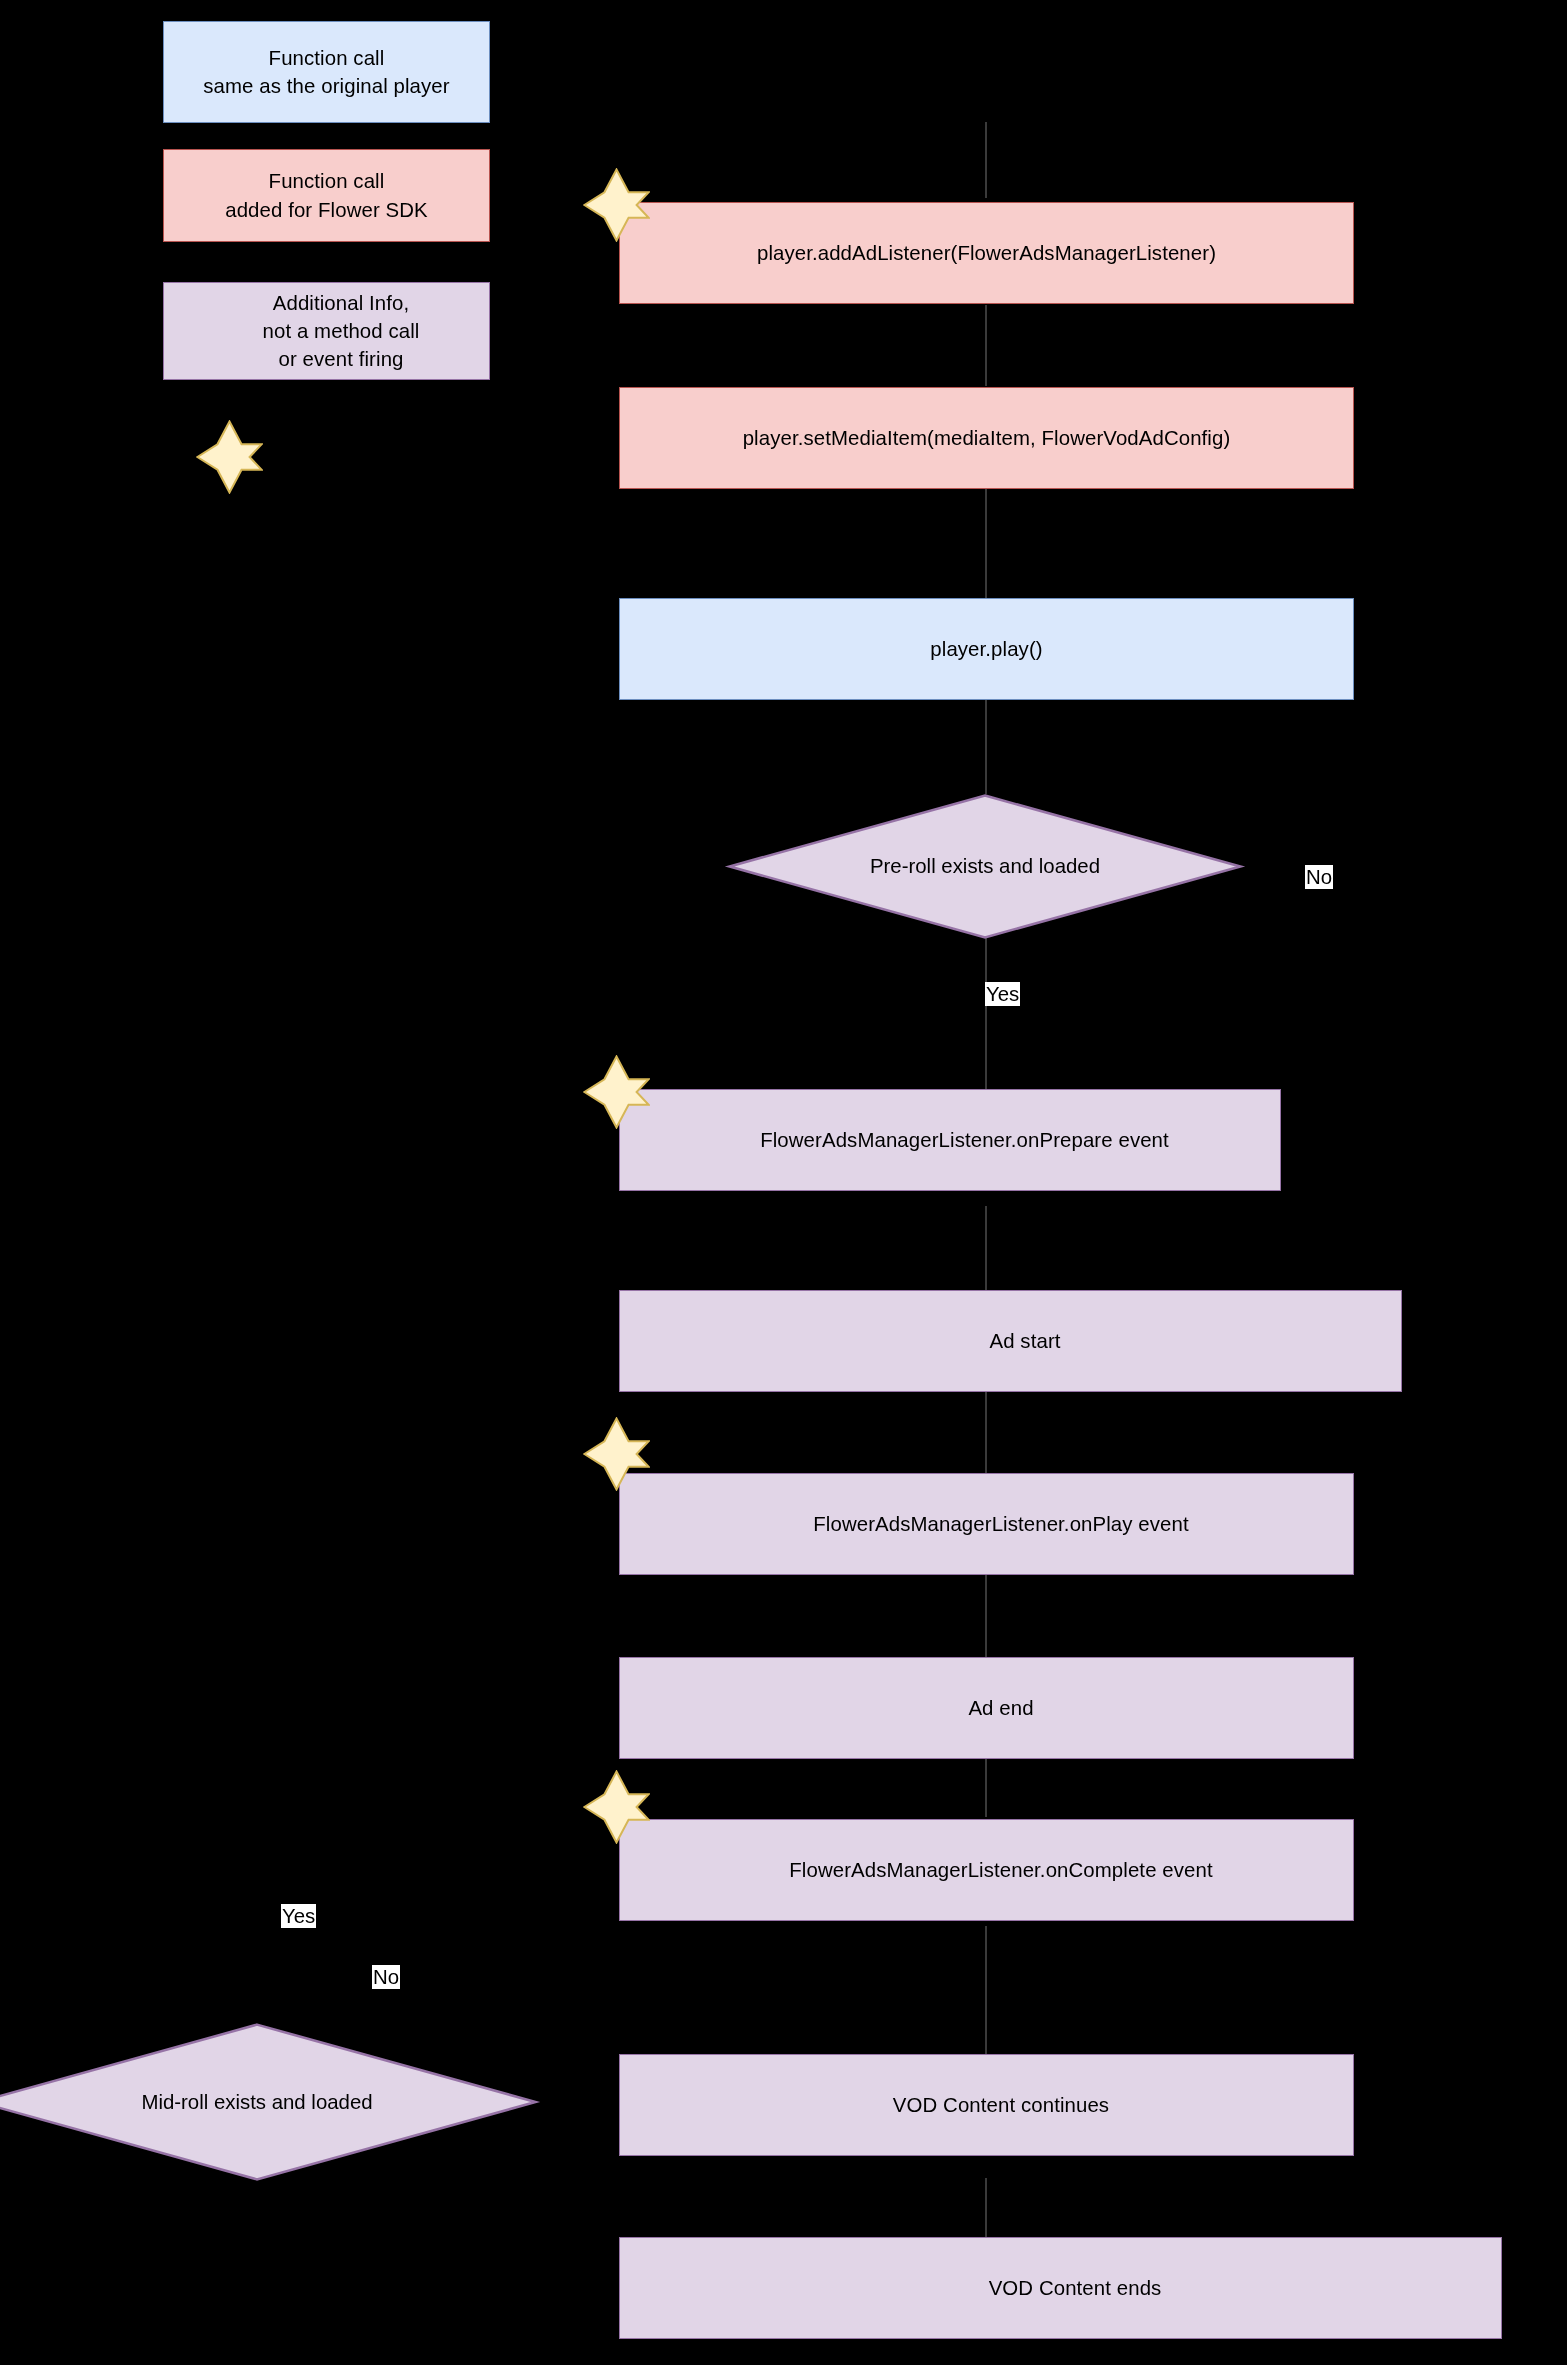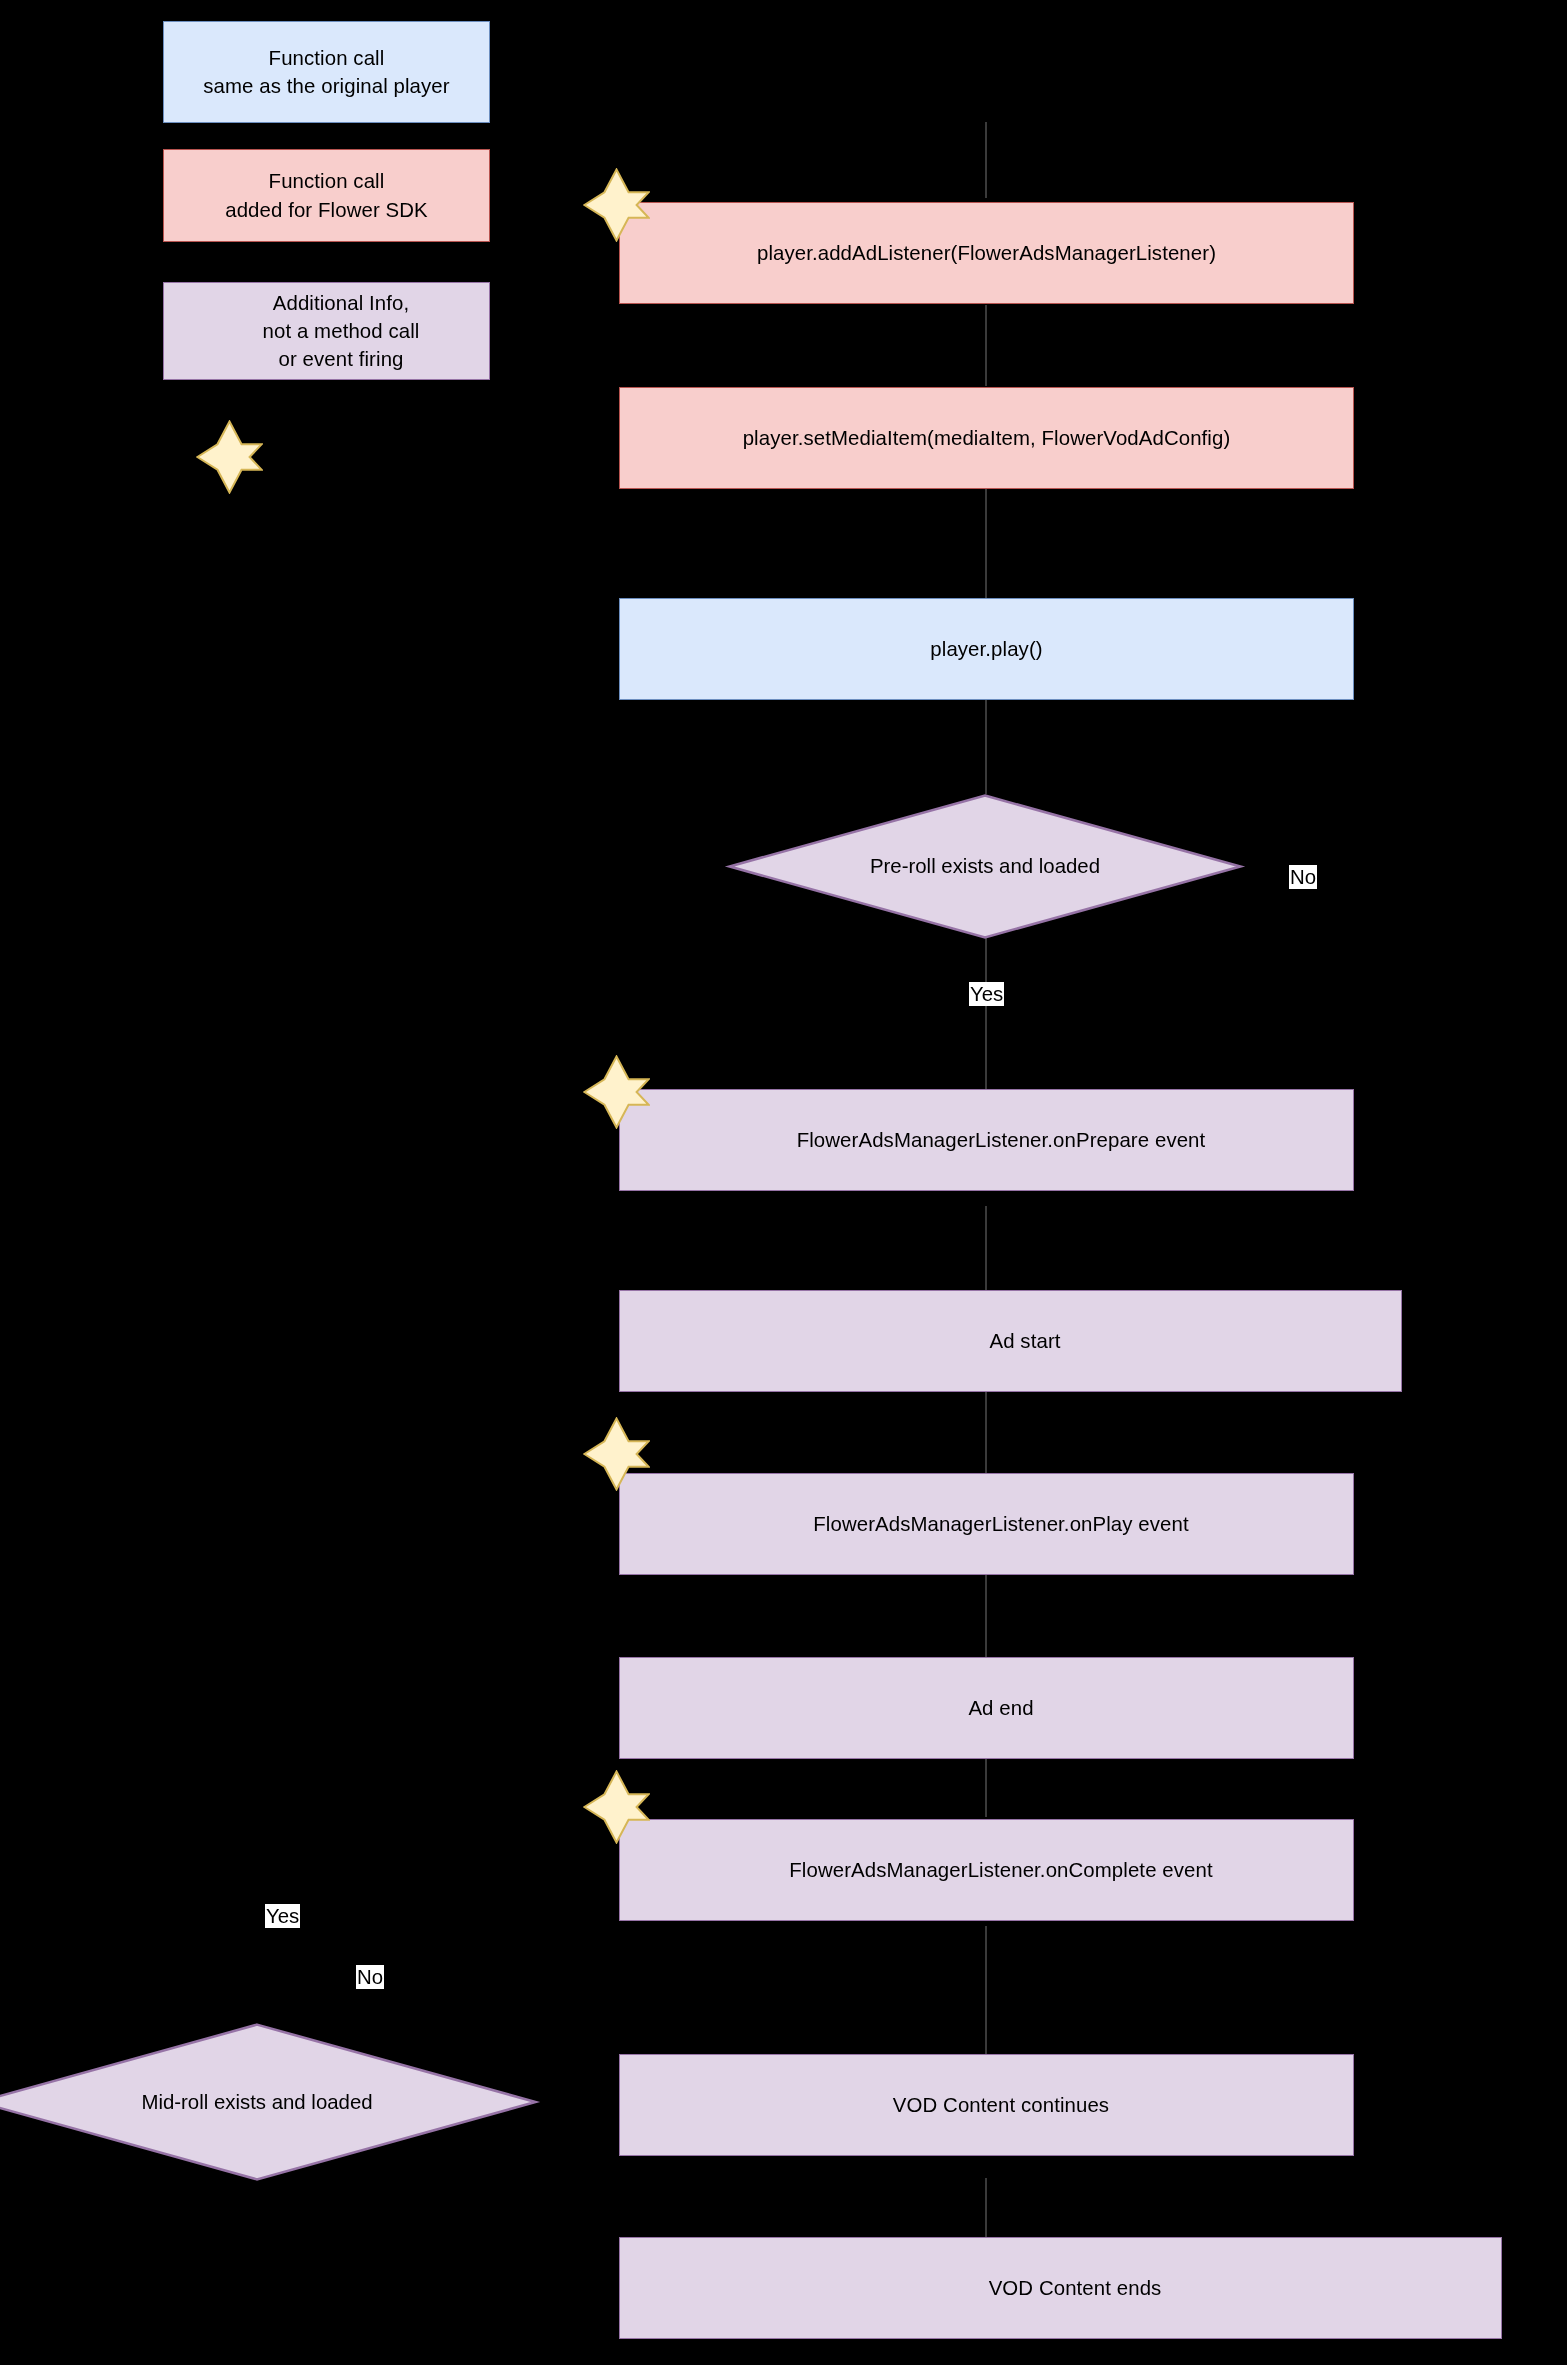--- a/index.html
+++ b/index.html
@@ -69,20 +69,21 @@
     pointer-events: none;
   }
   .edge-label {
     position: absolute;
     background: #ffffff;
     color: #000000;
     font-size: 20.4px;
     line-height: 1.0;
     padding: 1.5px 1px 2.5px 1px;
     white-space: nowrap;
+    margin-left: 16px;
   }
   .star {
     position: absolute;
     display: block;
   }
   .connector {
     position: absolute;
     background: #6a6a6a;
     opacity: 0.55;
   }
@@ -148,21 +149,21 @@
   </div>
 
   <div class="edge-label" style="left:1289px; top:865px;">
     <span>No</span>
   </div>
 
   <div class="edge-label" style="left:969px; top:982px;">
     <span>Yes</span>
   </div>
 
-  <div class="node box purple" style="left:619px; top:1089px; width:735px; height:102px;">
+  <div class="node box purple" style="left:619px; top:1089px; width:662px; height:102px;">
     <span>FlowerAdsManagerListener.onPrepare event</span>
   </div>
   <svg class="star" style="left:583px; top:1055px;" width="67" height="74" viewBox="0 0 100 110">
     <polygon points="50,2 68,36 98,36 80,55 98,74 68,74 50,108 32,74 2,55 32,36" fill="#fff2cc" stroke="#d6b656" stroke-width="3"></polygon>
   </svg>
 
   <div class="node box purple" style="left:619px; top:1290px; width:783px; height:102px;">
     <span>Ad start</span>
   </div>
 

